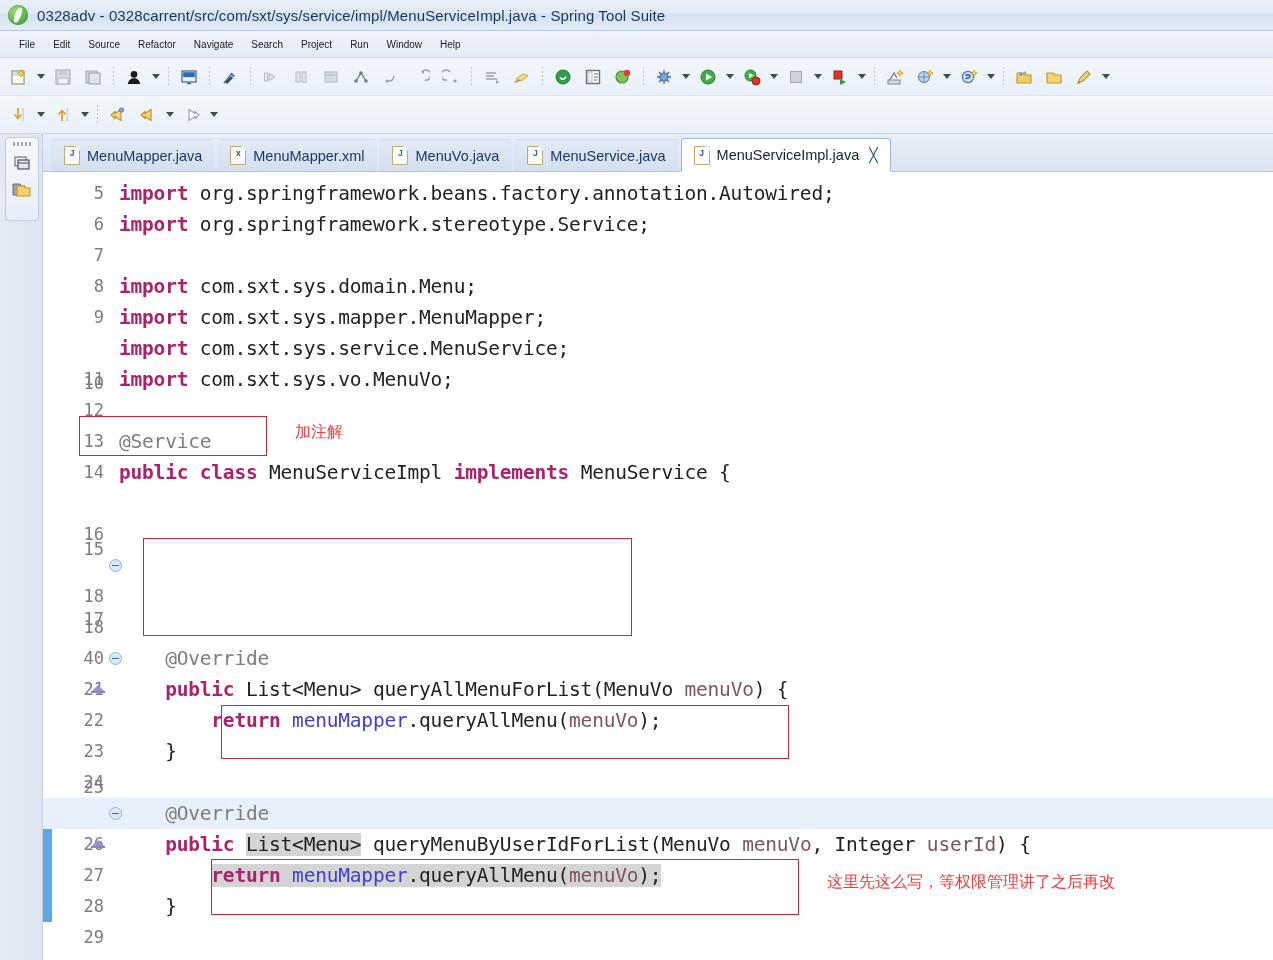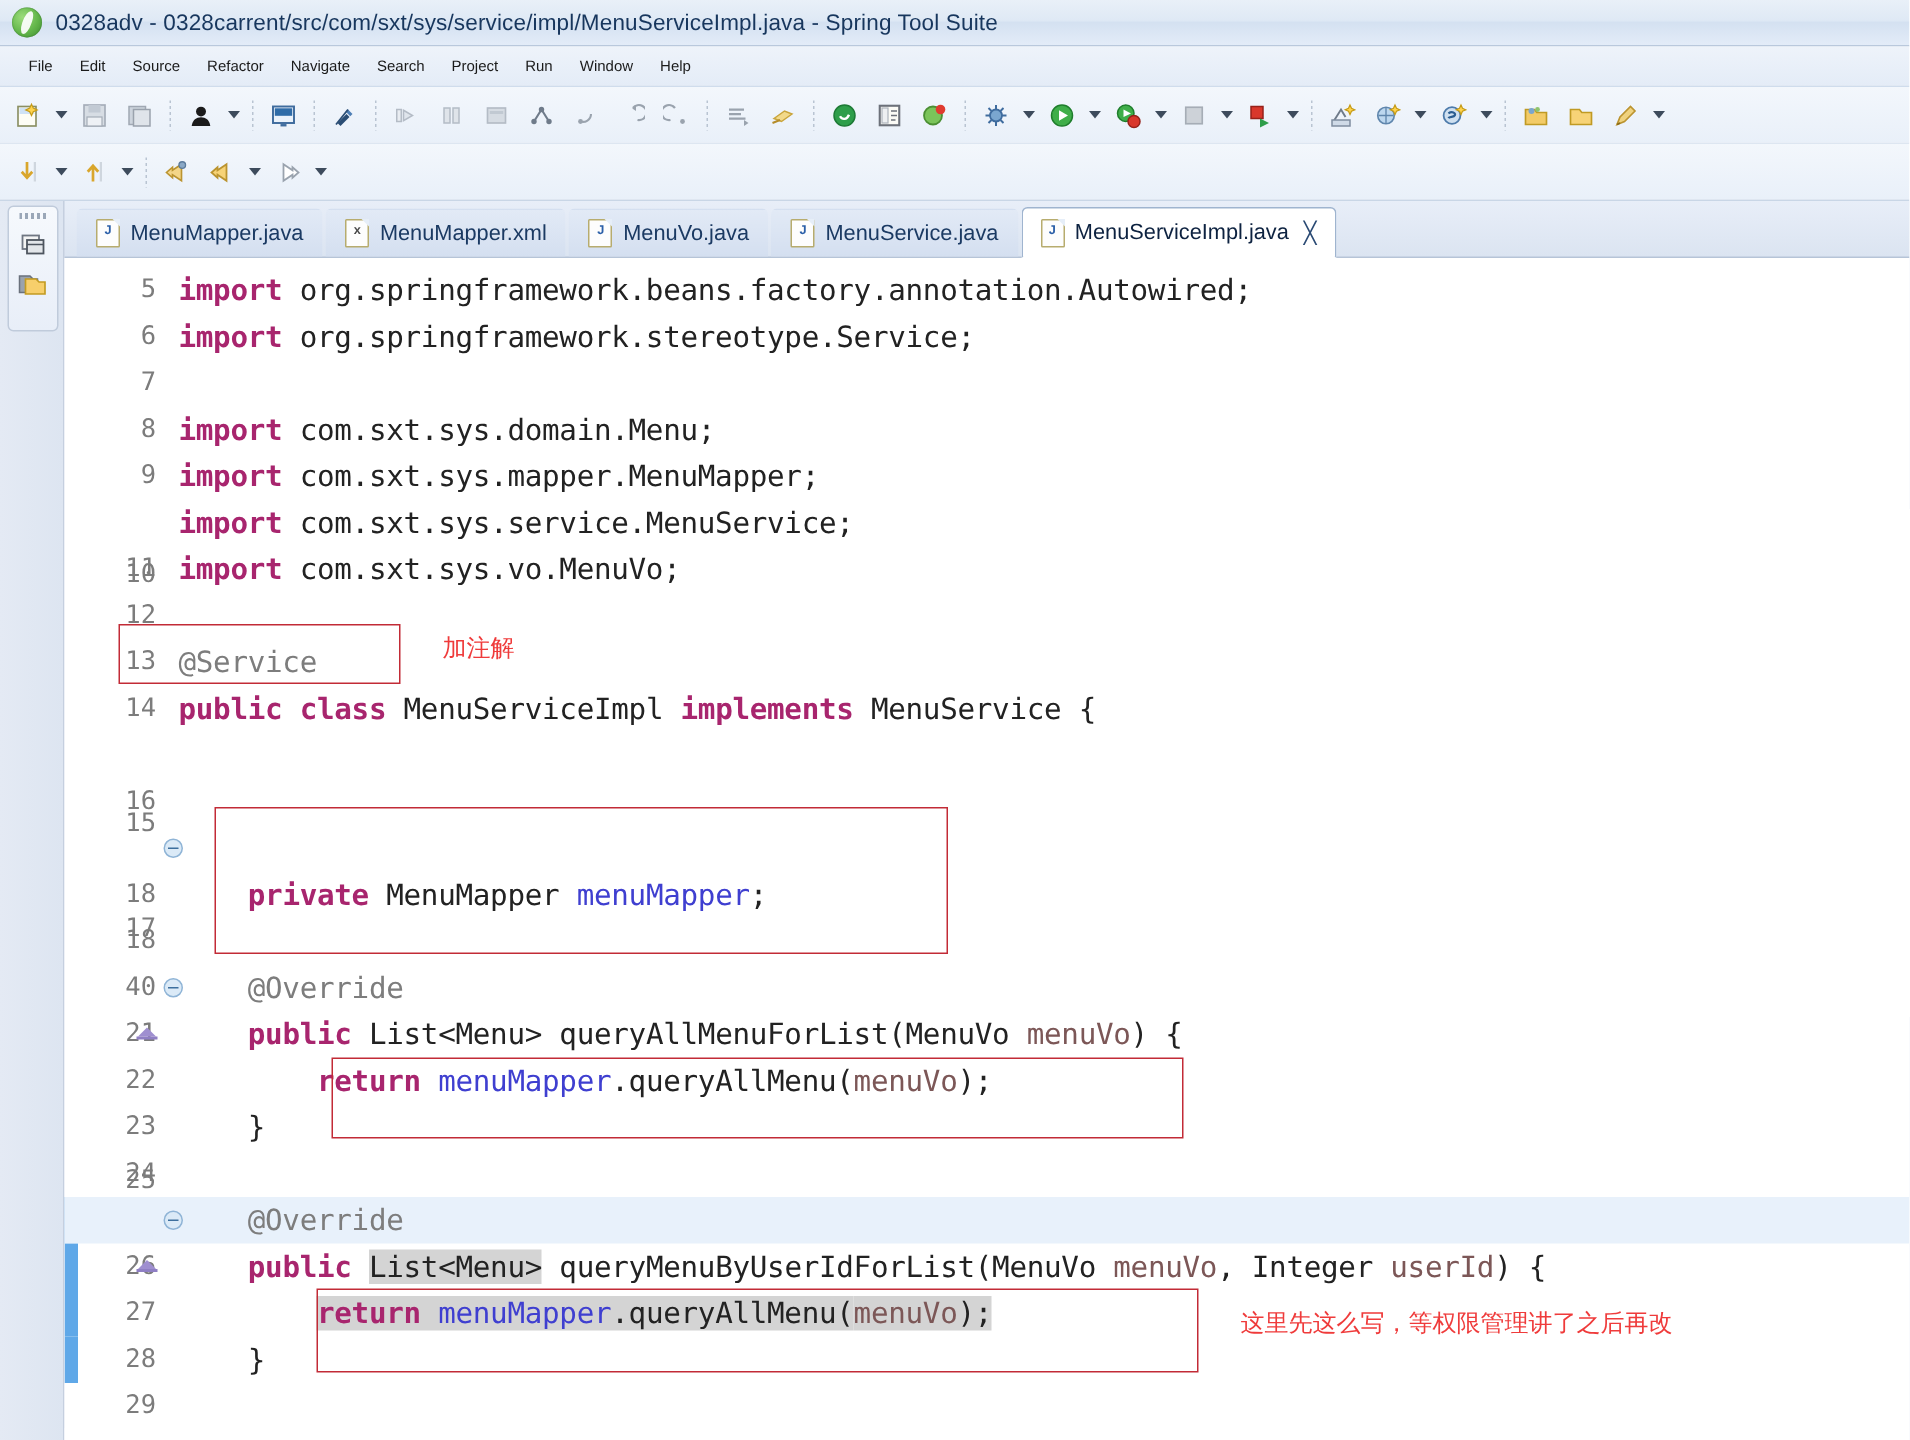--- a/index.html
+++ b/index.html
@@ -617,21 +617,20 @@
           <div class="lnum" style="top: 316px; margin-top: 46px;">15</div>
           <div class="code" style="top: 316px;"></div>
           <div class="row" style="top: 347px;"></div>
           <div class="lnum" style="top: 347px;">16</div>
           <div class="code" style="top: 347px;"></div>
           <div class="row" style="top: 378px;"></div>
           <div class="lnum" style="top: 385px; margin-top: 47px;">17</div>
           <div class="fold" style="top: 387px;"></div>
           <div class="row" style="top: 409px;"></div>
           <div class="lnum" style="top: 409px;">18</div>
-          <div class="code" style="top: 409px;"><span class="plain">    </span><span class="kw">private </span><span class="plain">MenuMapper </span><span class="fld">menuMapper</span><span class="plain">;</span></div>
           <div class="row" style="top: 440px;"></div>
           <div class="lnum" style="top: 440px;">18</div>
           <div class="code" style="top: 440px;"></div>
           <div class="row" style="top: 471px;"></div>
           <div class="lnum" style="top: 471px;">40</div>
           <div class="fold" style="top: 480px;"></div>
           <div class="code" style="top: 471px;"><span class="ann">    @Override</span></div>
           <div class="row" style="top: 502px;"></div>
           <div class="lnum" style="top: 502px;">21</div>
           <div class="ovr-marker" style="top: 513px;"></div>

